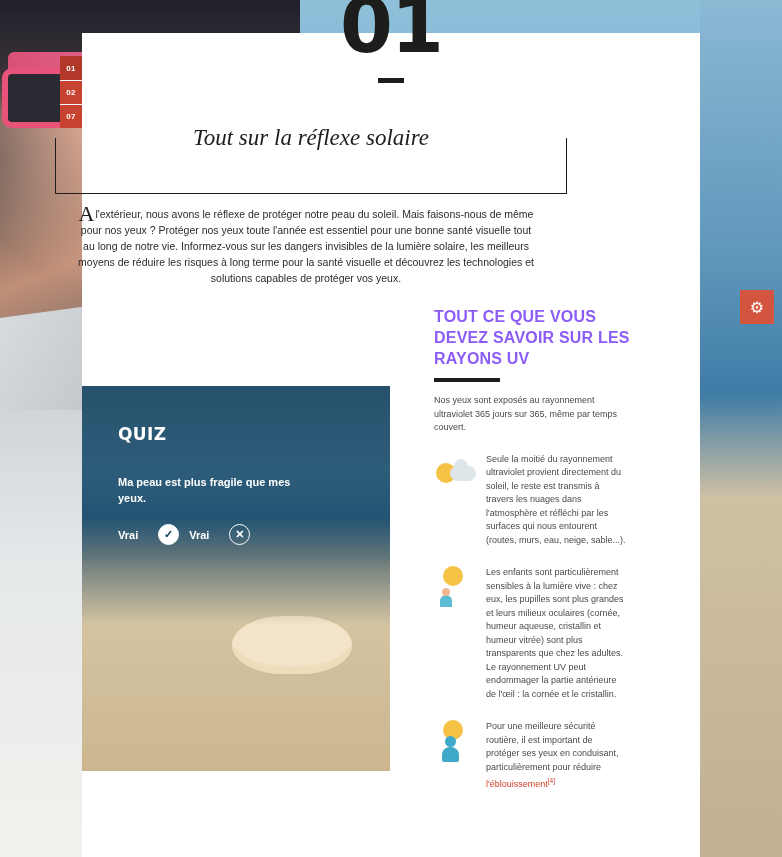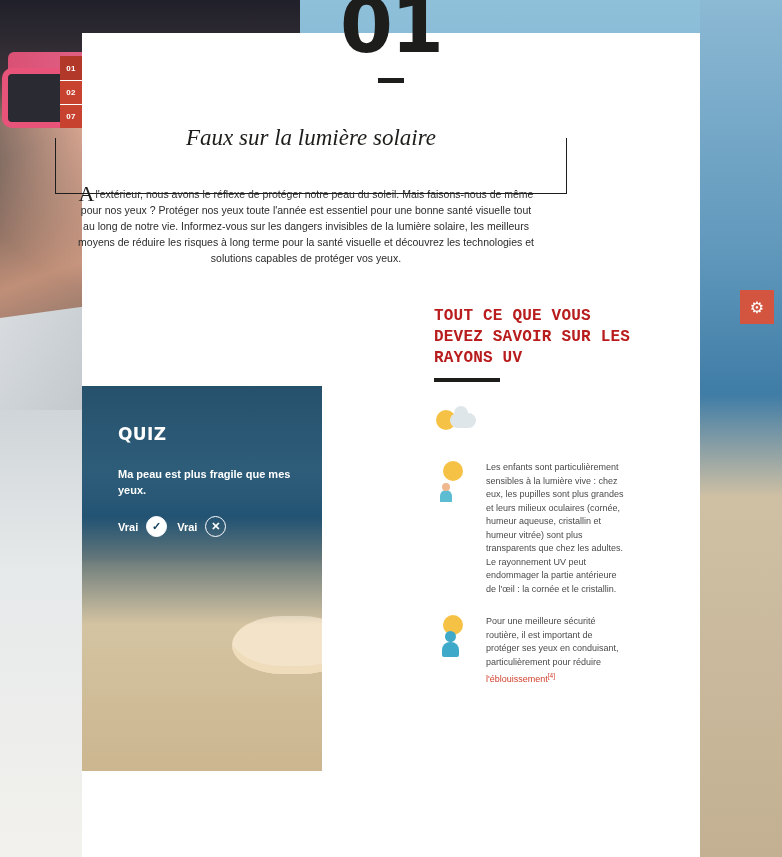--- a/index.html
+++ b/index.html
@@ -188,21 +188,21 @@
     padding: 0 14px;
     width: fit-content;
     margin: 0 auto;
     white-space: nowrap;
   }
 
   
   .intro {
     position: absolute;
     left: 76px;
-    top: 186px;
+    top: 206px;
     width: 460px;
     text-align: center;
     font-size: 10.5px;
     line-height: 16px;
     color: #2b2b2b;
   }
   .intro .dropcap {
     font-family: "Liberation Serif", serif;
     font-size: 22px;
     line-height: 16px;
@@ -212,25 +212,25 @@
   }
 
   
   .right-col {
     position: absolute;
     left: 434px;
     top: 306px;
     width: 200px;
   }
   .right-heading {
-    font-family: Liberation Mono, monospace;
+    font-family: Liberation Sans, sans-serif;
     font-weight: 700;
     font-size: 16px;
     line-height: 21px;
-    color: #b91c1c;
+    color: #8b5cf6;
     letter-spacing: .2px;
   }
   .right-rule {
     margin-top: 9px;
     width: 66px;
     height: 4px;
     background: #1d1d1b;
   }
   .right-lede {
     margin-top: 12px;
@@ -318,21 +318,21 @@
     position: absolute; left: 11px; bottom: 15px;
     width: 11px; height: 11px; border-radius: 50%;
     background: #3fa9c9;
   }
 
   
   .quiz {
     position: absolute;
     left: 82px;
     top: 386px;
-    width: 240px;
+    width: 308px;
     height: 385px;
     overflow: hidden;
     background: #a16207;
   }
   .quiz-photo {
     position: absolute;
     inset: 0;
     background:
       linear-gradient(180deg, #7fb8d6 0%, #6aa9cc 22%, #3d7ba3 34%, #d8c9a9 46%, #cbb68f 100%);
   }
@@ -372,36 +372,36 @@
     letter-spacing: .4px;
   }
   .quiz-question {
     font-family: "DejaVu Sans", sans-serif;
     font-weight: 700;
     font-size: 17px;
     margin-top: 2px;
     letter-spacing: .2px;
   }
   .quiz-statement {
-    margin-top: 22px;
+    margin-top: 30px;
     font-size: 11px;
     font-weight: 700;
     line-height: 16px;
     width: 190px;
   }
   .quiz-answers {
     margin-top: 18px;
     display: flex;
     align-items: center;
     gap: 10px;
   }
   .quiz-answer {
     display: flex;
     align-items: center;
-    gap: 8px;
+    gap: 20px;
     font-size: 11px;
     font-weight: 700;
     color: #ffffff;
     cursor: pointer;
   }
   .quiz-bullet {
     width: 21px; height: 21px;
     border-radius: 50%;
     border: 1.5px solid #ffffff;
     display: flex;
@@ -451,38 +451,40 @@
   <div class="chapter-tabs">
     <div class="chapter-tab active">01</div>
     <div class="chapter-tab">02</div>
     <div class="chapter-tab">07</div>
   </div>
 
   <div class="settings-btn">⚙</div>
 
   <div class="title-wrap">
     <div class="title-bracket"></div>
-    <div class="title-text">Faux sur la lumière solaire</div>
+    <div class="title-text">Tout sur la réflexe solaire</div>
   </div>
 
   <div class="intro">
     <span class="dropcap">A</span><span>l'extérieur, nous avons le réflexe de protéger notre peau du soleil. Mais faisons-nous de même pour nos yeux ? Protéger nos yeux toute l'année est essentiel pour une bonne santé visuelle tout au long de notre vie. Informez-vous sur les dangers invisibles de la lumière solaire, les meilleurs moyens de réduire les risques à long terme pour la santé visuelle et découvrez les technologies et solutions capables de protéger vos yeux.</span>
   </div>
 
   <div class="right-col">
     <div class="right-heading">TOUT CE QUE VOUS DEVEZ SAVOIR SUR LES RAYONS UV</div>
     <div class="right-rule"></div>
+    <div class="right-lede">Nos yeux sont exposés au rayonnement ultraviolet 365 jours sur 365, même par temps couvert.</div>
 
     <div class="facts">
 
       <div class="fact">
         <div class="fact-icon">
           <div class="ic-sun"></div>
           <div class="ic-cloud"></div>
         </div>
+        <div class="fact-text">Seule la moitié du rayonnement ultraviolet provient directement du soleil, le reste est transmis à travers les nuages dans l'atmosphère et réfléchi par les surfaces qui nous entourent (routes, murs, eau, neige, sable...).</div>
       </div>
 
 
       <div class="fact">
         <div class="fact-icon">
           <div class="ic-sun" style="left:9px;top:0px;"></div>
           <div class="ic-child"></div>
           <div class="ic-child-head"></div>
         </div>
         <div class="fact-text">Les enfants sont particulièrement sensibles à la lumière vive : chez eux, les pupilles sont plus grandes et leurs milieux oculaires (cornée, humeur aqueuse, cristallin et humeur vitrée) sont plus transparents que chez les adultes. Le rayonnement UV peut endommager la partie antérieure de l'œil : la cornée et le cristallin.</div>

